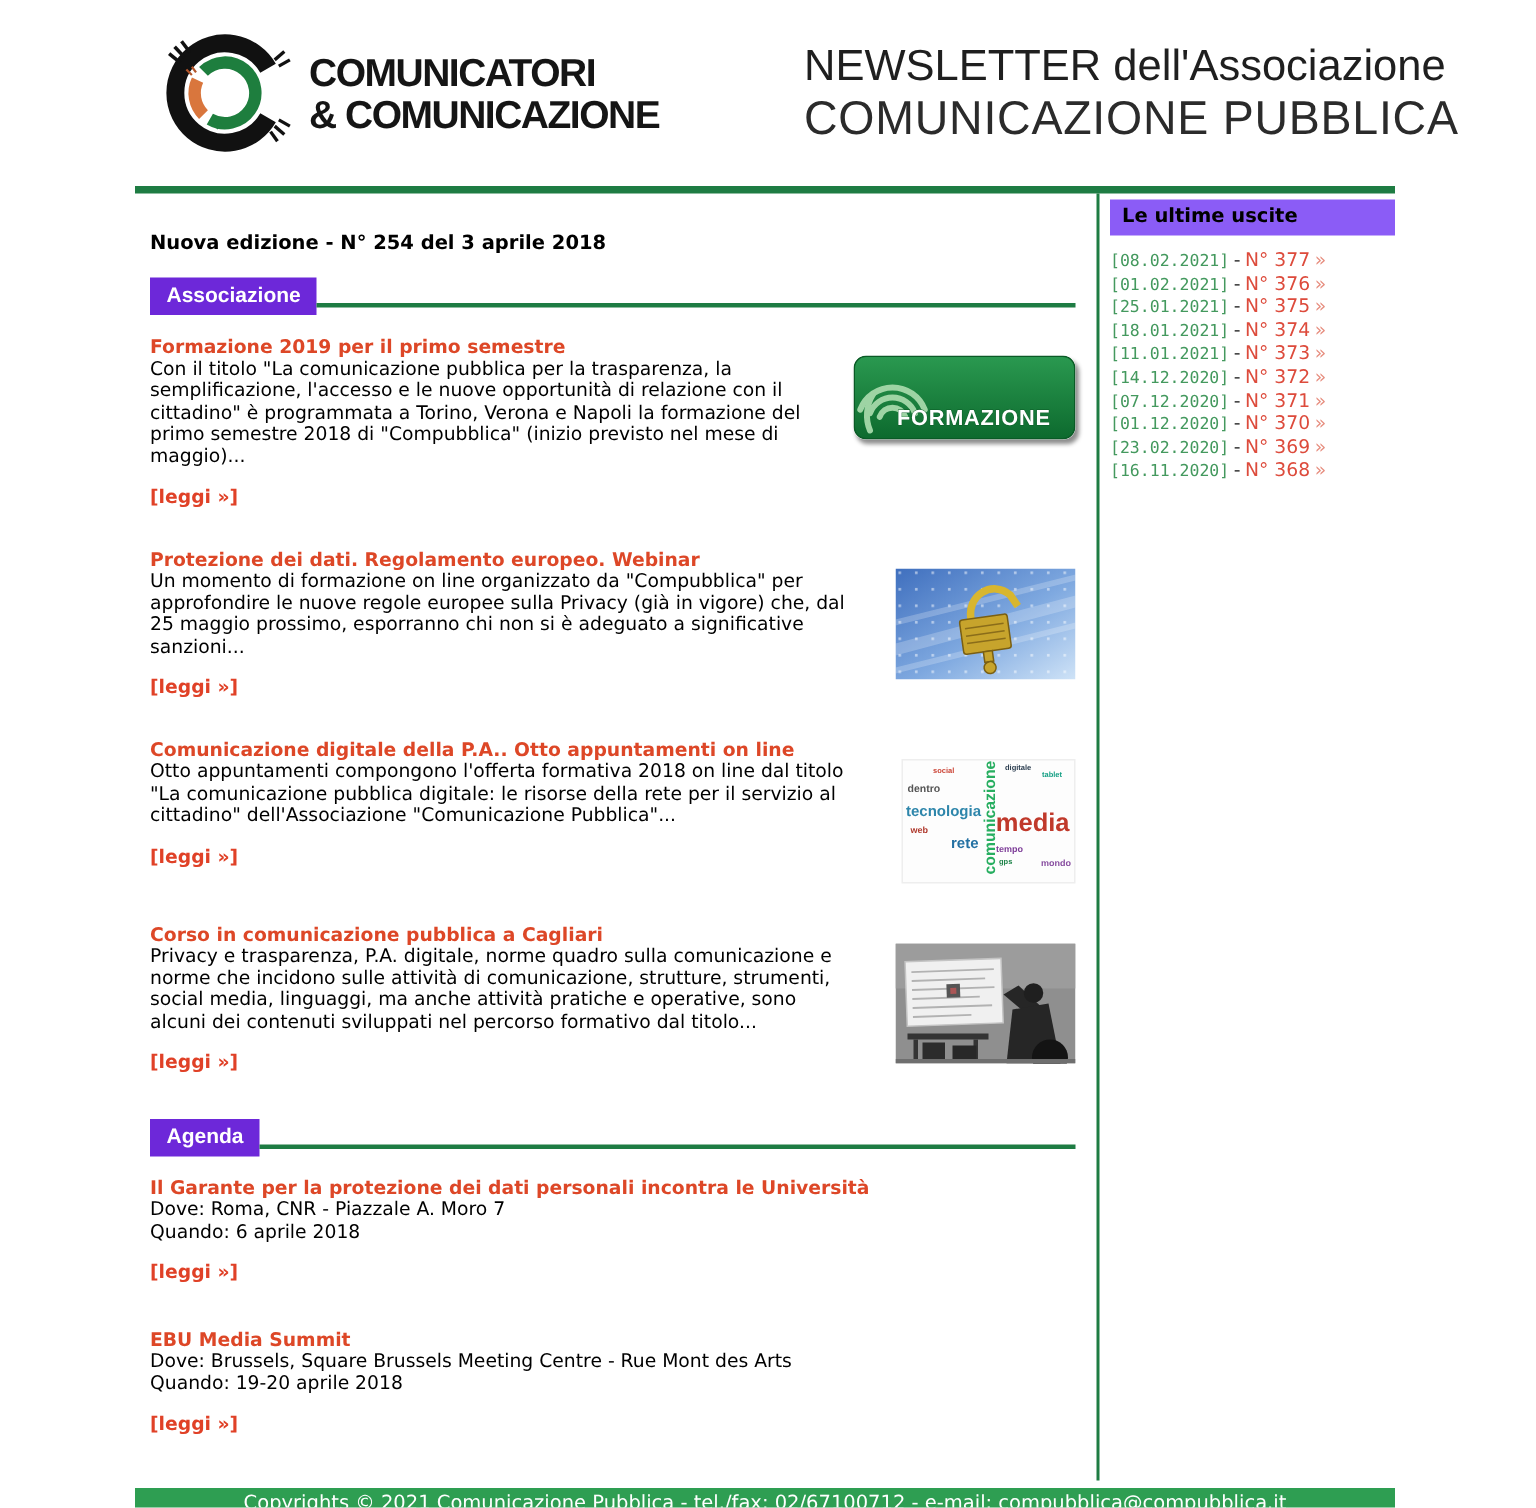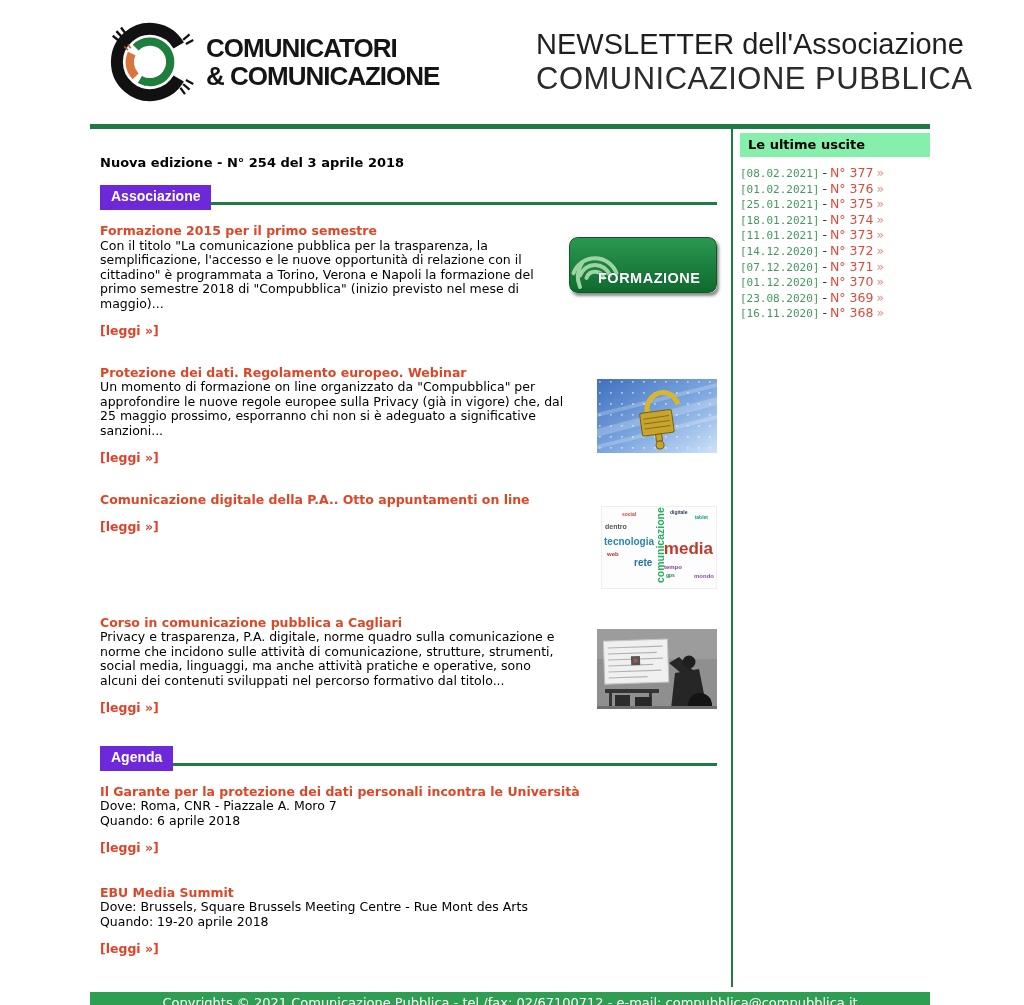--- a/index.html
+++ b/index.html
@@ -34,21 +34,21 @@
   .article-text { width:468px; font-size:12.5px; line-height:14.5px; }
   .article-title { color:#dd4727; font-weight:bold; font-size:12.5px; }
   .article-body { color:#000; }
   .leggi { display:inline-block; margin-top:13px; color:#e04127; font-weight:bold; font-size:12.5px; text-decoration:none; cursor:pointer; }
   .article-media { margin-left:auto; margin-top:13px; }
 
   .event { margin-bottom:30px; font-size:12.5px; line-height:14.5px; }
   .event-title { color:#dd4727; font-weight:bold; }
 
   
-  .side-header { margin-top:4px; background:#86efac; font-weight:bold; font-size:13px; padding:4px 8px 5px 8px; margin-bottom:9px; }
+  .side-header { margin-top:4px; background:#8b5cf6; font-weight:bold; font-size:13px; padding:4px 8px 5px 8px; margin-bottom:9px; }
   .issue-row { font-size:12.5px; line-height:14.6px; white-space:nowrap; cursor:pointer; }
   .issue-date { font-family:"DejaVu Sans Mono", monospace; font-size:11px; color:#44995e; }
   .issue-sep { color:#333; margin:0 3px; }
   .issue-num { color:#dd4b3c; }
   .issue-arrow { color:#e78f80; margin-left:3px; }
 
   
   .footer-bar { margin-left:90px; width:840px; height:22px; background:#2e9e52; color:#ffffff; font-size:13px; text-align:center; line-height:22px; margin-top:5px; }
 
   
@@ -123,21 +123,21 @@
   <div class="main-col">
     <div class="edition-title">Nuova edizione - N° 254 del 3 aprile 2018</div>
 
     <div class="section-header">
       <span class="section-label">Associazione</span>
       <span class="section-line"></span>
     </div>
 
     <div class="article">
       <div class="article-text">
-        <div class="article-title">Formazione 2015 per il primo semestre</div>
+        <div class="article-title">Formazione 2019 per il primo semestre</div>
         <div class="article-body">Con il titolo "La comunicazione pubblica per la trasparenza, la semplificazione, l'accesso e le nuove opportunità di relazione con il cittadino" è programmata a Torino, Verona e Napoli la formazione del primo semestre 2018 di "Compubblica" (inizio previsto nel mese di maggio)...</div>
         <a class="leggi">[leggi »]</a>
       </div>
       <div class="article-media">
         <svg class="img-frame formazione-badge" viewBox="0 0 148 56">
           <defs>
             <linearGradient id="gbtn" x1="0" y1="0" x2="0" y2="1">
               <stop offset="0" stop-color="#2a9950"></stop>
                 <stop offset="1" stop-color="#0d6a2e"></stop>
             </linearGradient>
@@ -190,20 +190,21 @@
             <rect x="57" y="55" width="6" height="7" fill="#c7a42c" stroke="#7a5f12"></rect>
             <circle cx="60" cy="66" r="4" fill="#c7a42c" stroke="#7a5f12"></circle>
           </g>
         </svg>
       </div>
     </div>
 
     <div class="article">
       <div class="article-text">
         <div class="article-title">Comunicazione digitale della P.A.. Otto appuntamenti on line</div>
+        <div class="article-body">Otto appuntamenti compongono l'offerta formativa 2018 on line dal titolo "La comunicazione pubblica digitale: le risorse della rete per il servizio al cittadino" dell'Associazione "Comunicazione Pubblica"...</div>
         <a class="leggi">[leggi »]</a>
       </div>
       <div class="article-media">
         <div class="wordcloud">
           <span class="wc-word wc-media">media</span>
           <span class="wc-word wc-comunicazione">comunicazione</span>
           <span class="wc-word wc-tecnologia">tecnologia</span>
           <span class="wc-word wc-rete">rete</span>
           <span class="wc-word wc-dentro">dentro</span>
           <span class="wc-word wc-tempo">tempo</span>
@@ -301,21 +302,21 @@
     <div class="issue-row">
       <span class="issue-date">[14.12.2020]</span><span class="issue-sep">-</span><span class="issue-num">N° 372</span><span class="issue-arrow">»</span>
     </div>
     <div class="issue-row">
       <span class="issue-date">[07.12.2020]</span><span class="issue-sep">-</span><span class="issue-num">N° 371</span><span class="issue-arrow">»</span>
     </div>
     <div class="issue-row">
       <span class="issue-date">[01.12.2020]</span><span class="issue-sep">-</span><span class="issue-num">N° 370</span><span class="issue-arrow">»</span>
     </div>
     <div class="issue-row">
-      <span class="issue-date">[23.08.2020]</span><span class="issue-sep">-</span><span class="issue-num">N° 369</span><span class="issue-arrow">»</span>
+      <span class="issue-date">[23.02.2020]</span><span class="issue-sep">-</span><span class="issue-num">N° 369</span><span class="issue-arrow">»</span>
     </div>
     <div class="issue-row">
       <span class="issue-date">[16.11.2020]</span><span class="issue-sep">-</span><span class="issue-num">N° 368</span><span class="issue-arrow">»</span>
     </div>
   </div>
 </div>
 
 <div class="footer-bar">Copyrights © 2021 Comunicazione Pubblica - tel./fax: 02/67100712 - e-mail: compubblica@compubblica.it</div>
 
 </body></html>

